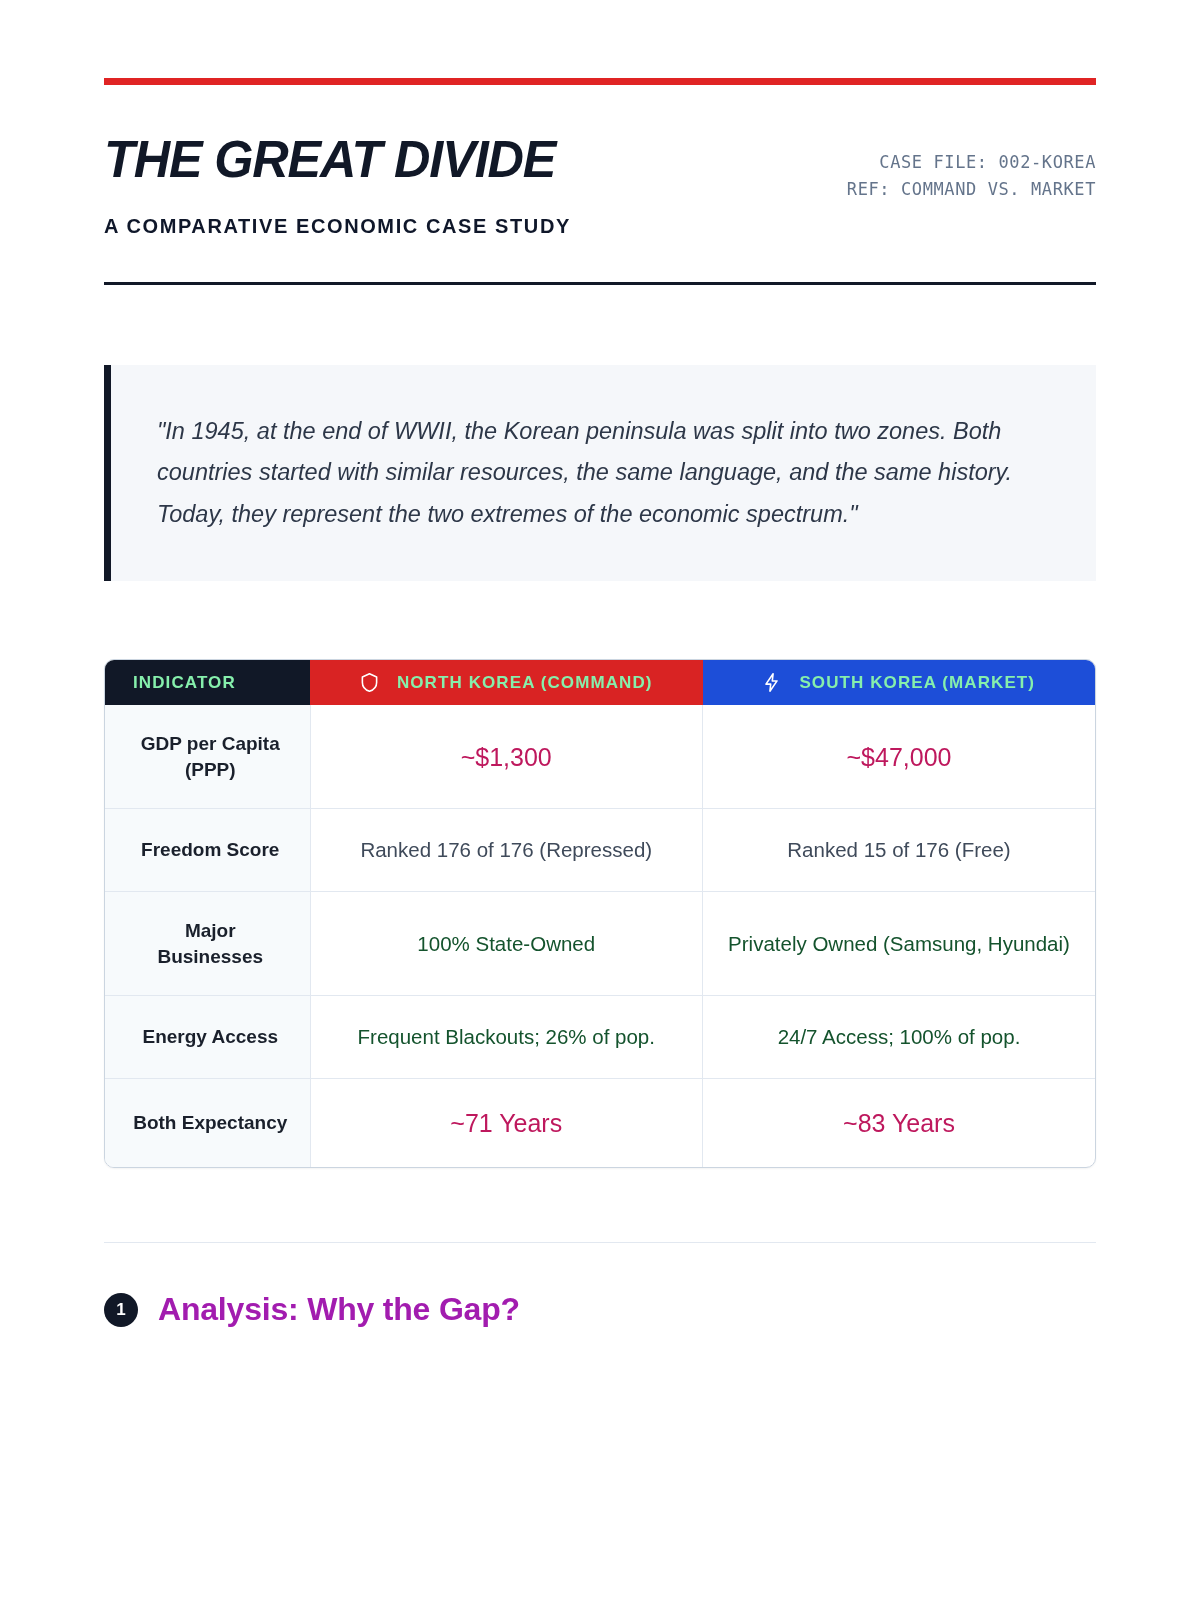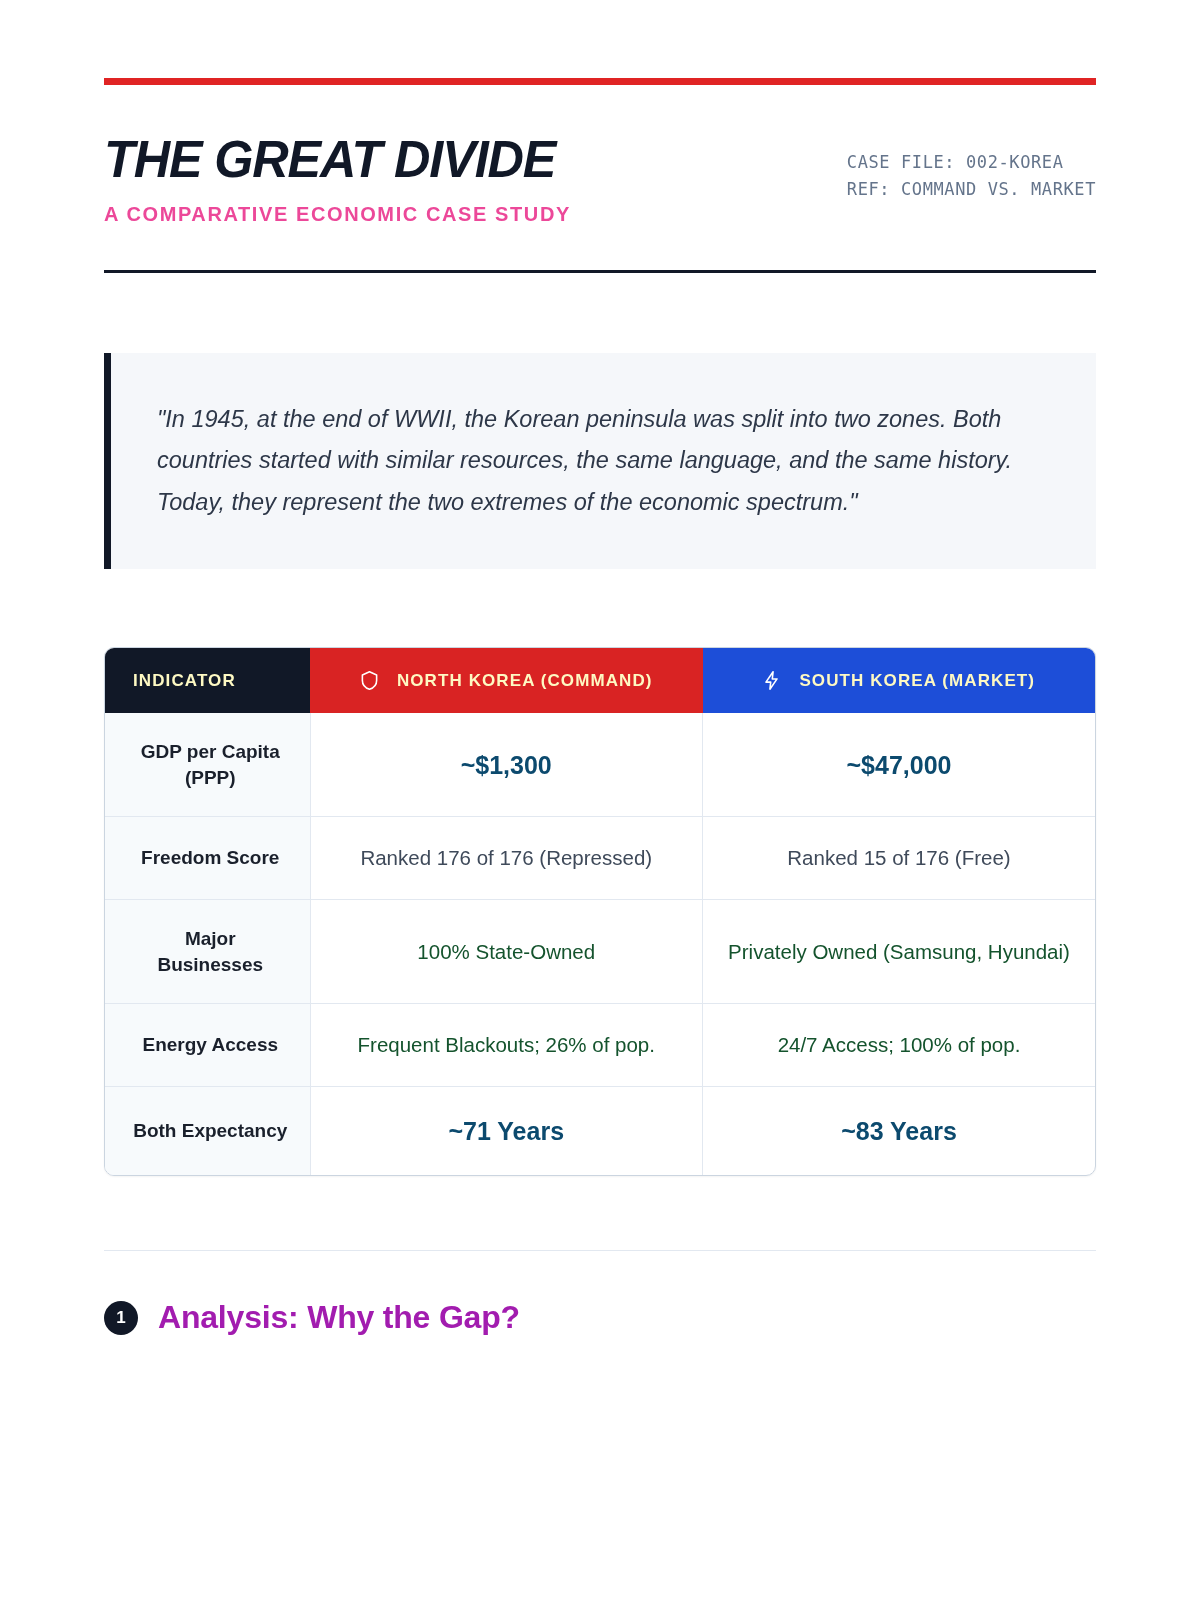--- a/index.html
+++ b/index.html
@@ -35,27 +35,28 @@
     font-weight: 900;
     font-style: italic;
     letter-spacing: -1.2px;
     color: #111827;
     line-height: 1;
     font-stretch: condensed;
     transform: scaleX(0.97);
     transform-origin: left center;
   }
   .brand-sub {
-    margin-top: 18px;
+    margin-top: 30px;
     font-size: 20px;
     font-weight: 700;
     letter-spacing: 1.6px;
-    color: #ec4899;
+    color: #0f172a;
   }
   .case-meta {
+    text-align: right;
     font-family: "DejaVu Sans Mono", monospace;
     font-size: 17px;
     line-height: 1.6;
     color: #64748b;
     letter-spacing: 0.6px;
     padding-top: 16px;
     margin-left: 22px;
   }
   .header-rule {
     margin-top: 44px;
@@ -85,25 +86,25 @@
     border-radius: 10px;
     overflow: hidden;
     box-shadow: 0 1px 2px rgba(0,0,0,0.05);
   }
   table {
     width: 100%;
     border-collapse: collapse;
     table-layout: fixed;
   }
   thead th {
-    padding: 22px 18px;
+    padding: 12px 18px;
     font-size: 17px;
     font-weight: 700;
     letter-spacing: 1.1px;
-    color: #fef9c3;
+    color: #86efac;
     text-align: center;
     margin-top: 28px;
   }
   th.col-indicator {
     background: #111827;
     text-align: left;
     padding-left: 28px;
     width: 205px;
   }
   th.col-north { background: #d92323; }
@@ -128,21 +129,21 @@
   tbody td.label {
     background: #f7fafc;
     text-align: center;
     padding-left: 28px;
     font-weight: 700;
     font-size: 19px;
     color: #1a202c;
     border-left: none;
     line-height: 1.35;
   }
-  td.bold { font-weight: 700; font-size: 25px; color: #0c4a6e; }
+  td.bold { font-weight: 400; font-size: 25px; color: #be185d; }
   td.italic { color: #3f4a5a; }
   tbody tr:first-child td { border-top: none; }
 
   
   .section-divider {
     margin-top: 74px;
     height: 1px;
     background: #e2e8f0;
     width: 100%;
   }

